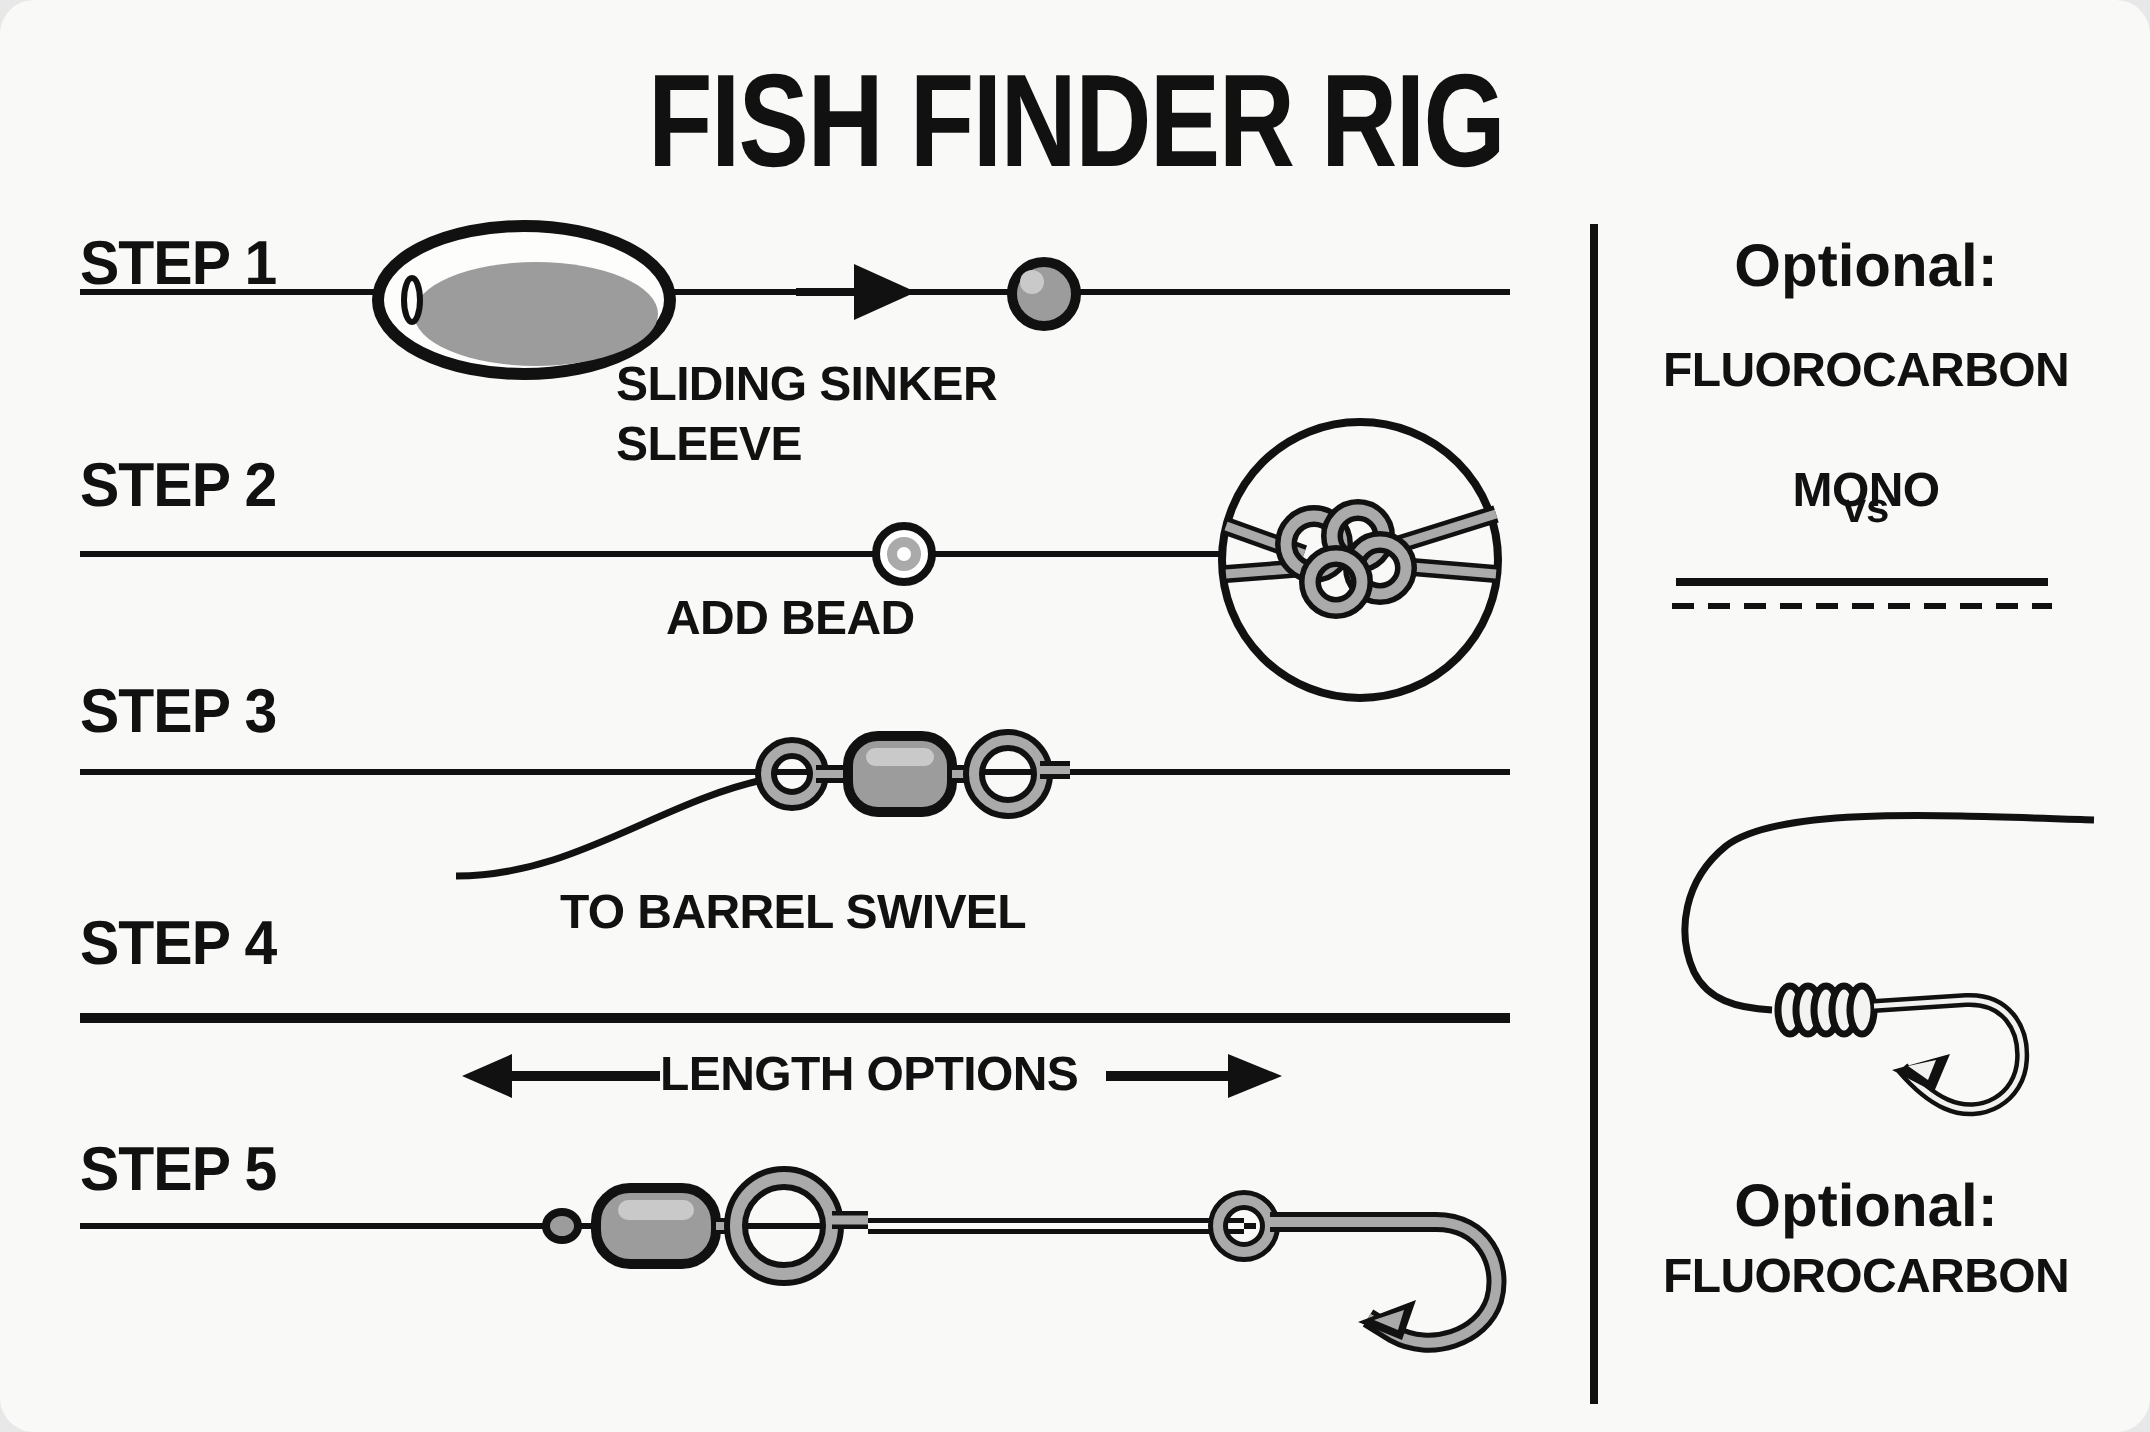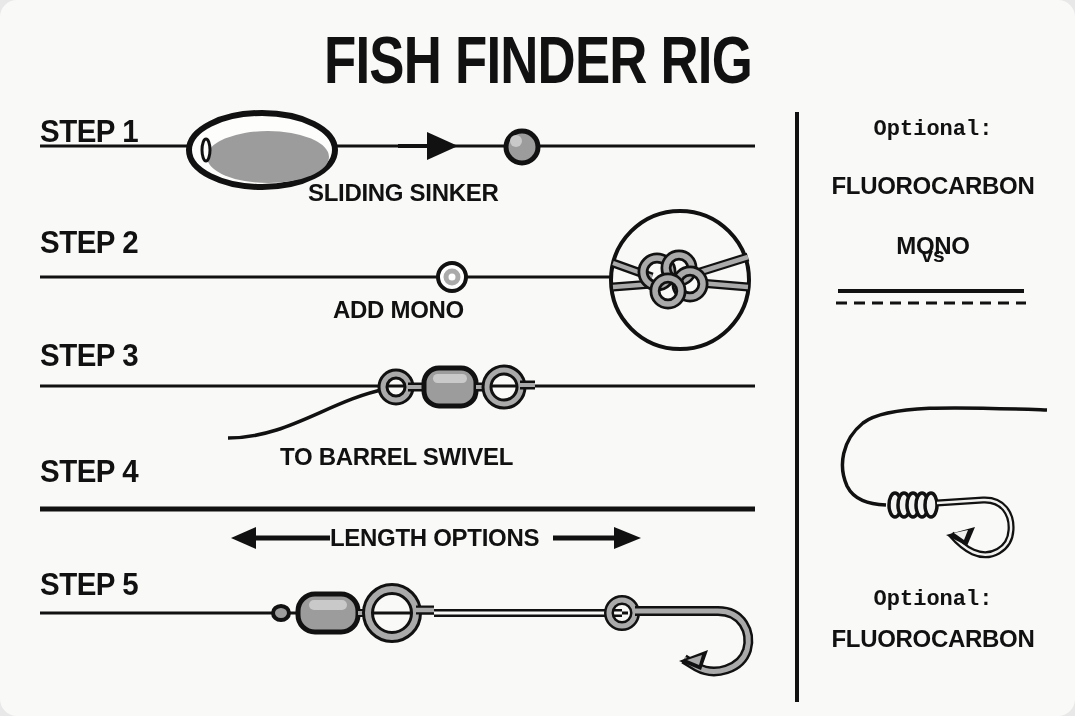--- a/index.html
+++ b/index.html
@@ -18,21 +18,21 @@
     position:absolute;font-family:"Liberation Sans", sans-serif;
     font-weight:bold;color:var(--ink,#111);white-space:nowrap;line-height:1.05;
   }
   .title{
     left:0;width:1075px;top:26px;text-align:center;font-size:66px;
     letter-spacing:-1px;transform:scaleX(0.8);transform-origin:540px center;
   }
   .step-label{left:40px;font-size:31px;letter-spacing:-0.5px;transform:scaleX(0.95);transform-origin:left center;}
   .cap{font-size:24px;letter-spacing:-0.3px;text-align:left;}
   .side{left:808px;width:250px;text-align:center;}
-  .side-h{font-size:22px;font-family:Liberation Mono, monospace;}
+  .side-h{font-size:30px;}
   .side-o{font-size:24px;letter-spacing:-0.3px;}
   .side-vs{font-size:21px;margin-top:36px;}
   
   .ink{stroke:var(--ink,#111);}
   .gryS{stroke:#aaaaaa;}
   .gryF{fill:var(--hardware-gray,#9c9c9c);}
   .bgF{fill:var(--background,#f9f9f7);}
   .inkF{fill:var(--ink,#111);}
   .hl{fill:#c9c9c9;}
   .nofill{fill:none;}
@@ -176,21 +176,22 @@
 
   <div class="t title">FISH FINDER RIG</div>
 
   <div class="t step-label" style="top:116px">STEP 1</div>
   <div class="t step-label" style="top:227px">STEP 2</div>
   <div class="t step-label" style="top:340px">STEP 3</div>
   <div class="t step-label" style="top:456px">STEP 4</div>
   <div class="t step-label" style="top:569px">STEP 5</div>
 
   <div class="t cap" style="left:308px;width:300px;top:180px">SLIDING SINKER</div>
-  <div class="t cap" style="left:333px;width:250px;top:297px">ADD MONO</div>
+  <div class="t cap" style="left:308px;width:300px;top:210px">SLEEVE</div>
+  <div class="t cap" style="left:333px;width:250px;top:297px">ADD BEAD</div>
   <div class="t cap" style="left:330px;width:220px;top:525px">LENGTH OPTIONS</div>
   <div class="t cap" style="left:280px;width:300px;top:444px">TO BARREL SWIVEL</div>
 
   <div class="t side side-h" style="top:118px">Optional:</div>
   <div class="t side side-o" style="top:173px">FLUOROCARBON</div>
   <div class="t side side-vs" style="top:208px">vs</div>
   <div class="t side side-o" style="top:233px">MONO</div>
 
   <div class="t side side-h" style="top:588px">Optional:</div>
   <div class="t side side-o" style="top:626px">FLUOROCARBON</div>

